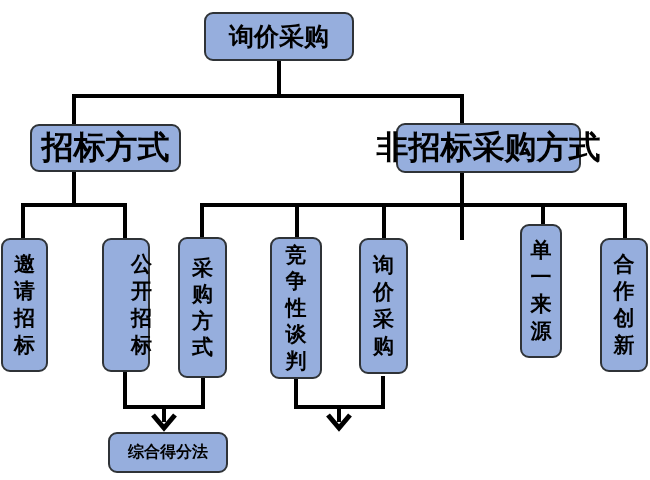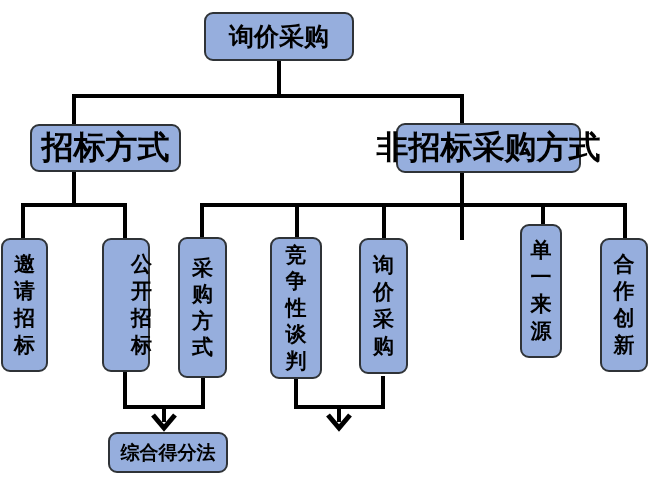--- a/index.html
+++ b/index.html
@@ -26,21 +26,21 @@
     border:2px solid var(--box-border);
     border-radius:9px;
     box-sizing:border-box;
     display:flex;align-items:center;justify-content:center;
     color:var(--text);
     font-weight:bold;
   }
   .node-h{white-space:nowrap;}
   .lvl1{font-size:25px;}
   .lvl2{font-size:32px;margin-left:28px;}
-  .leaf{font-size:19px;}
+  .leaf{font-size:16px;}
   .node-v{font-size:21px;}
   .node-v .vtxt{
     display:block;width:1em;
     word-break:break-all;overflow-wrap:anywhere;
     line-height:27px;text-align:left;
   }
   .node-v.tall .vtxt{line-height:26.5px;}
 </style>
 </head>
 <body>

